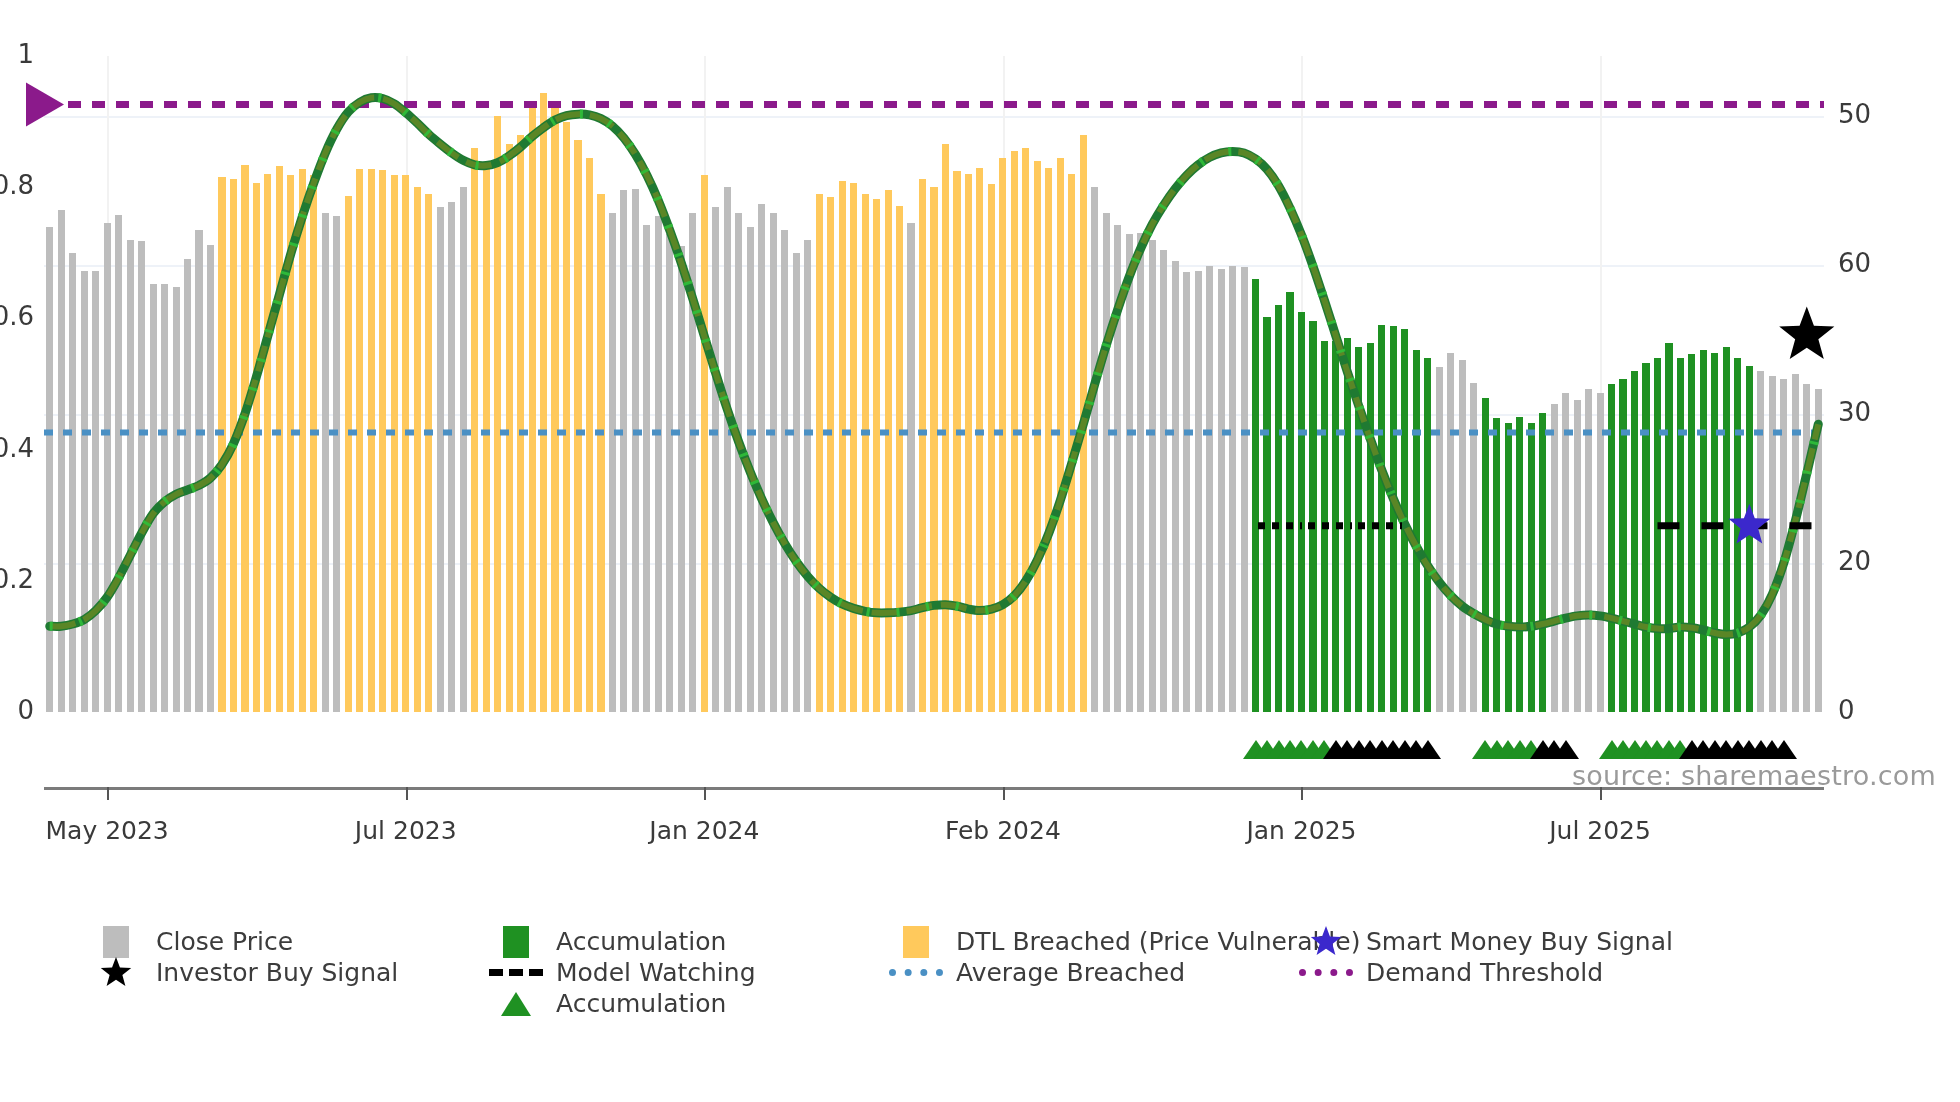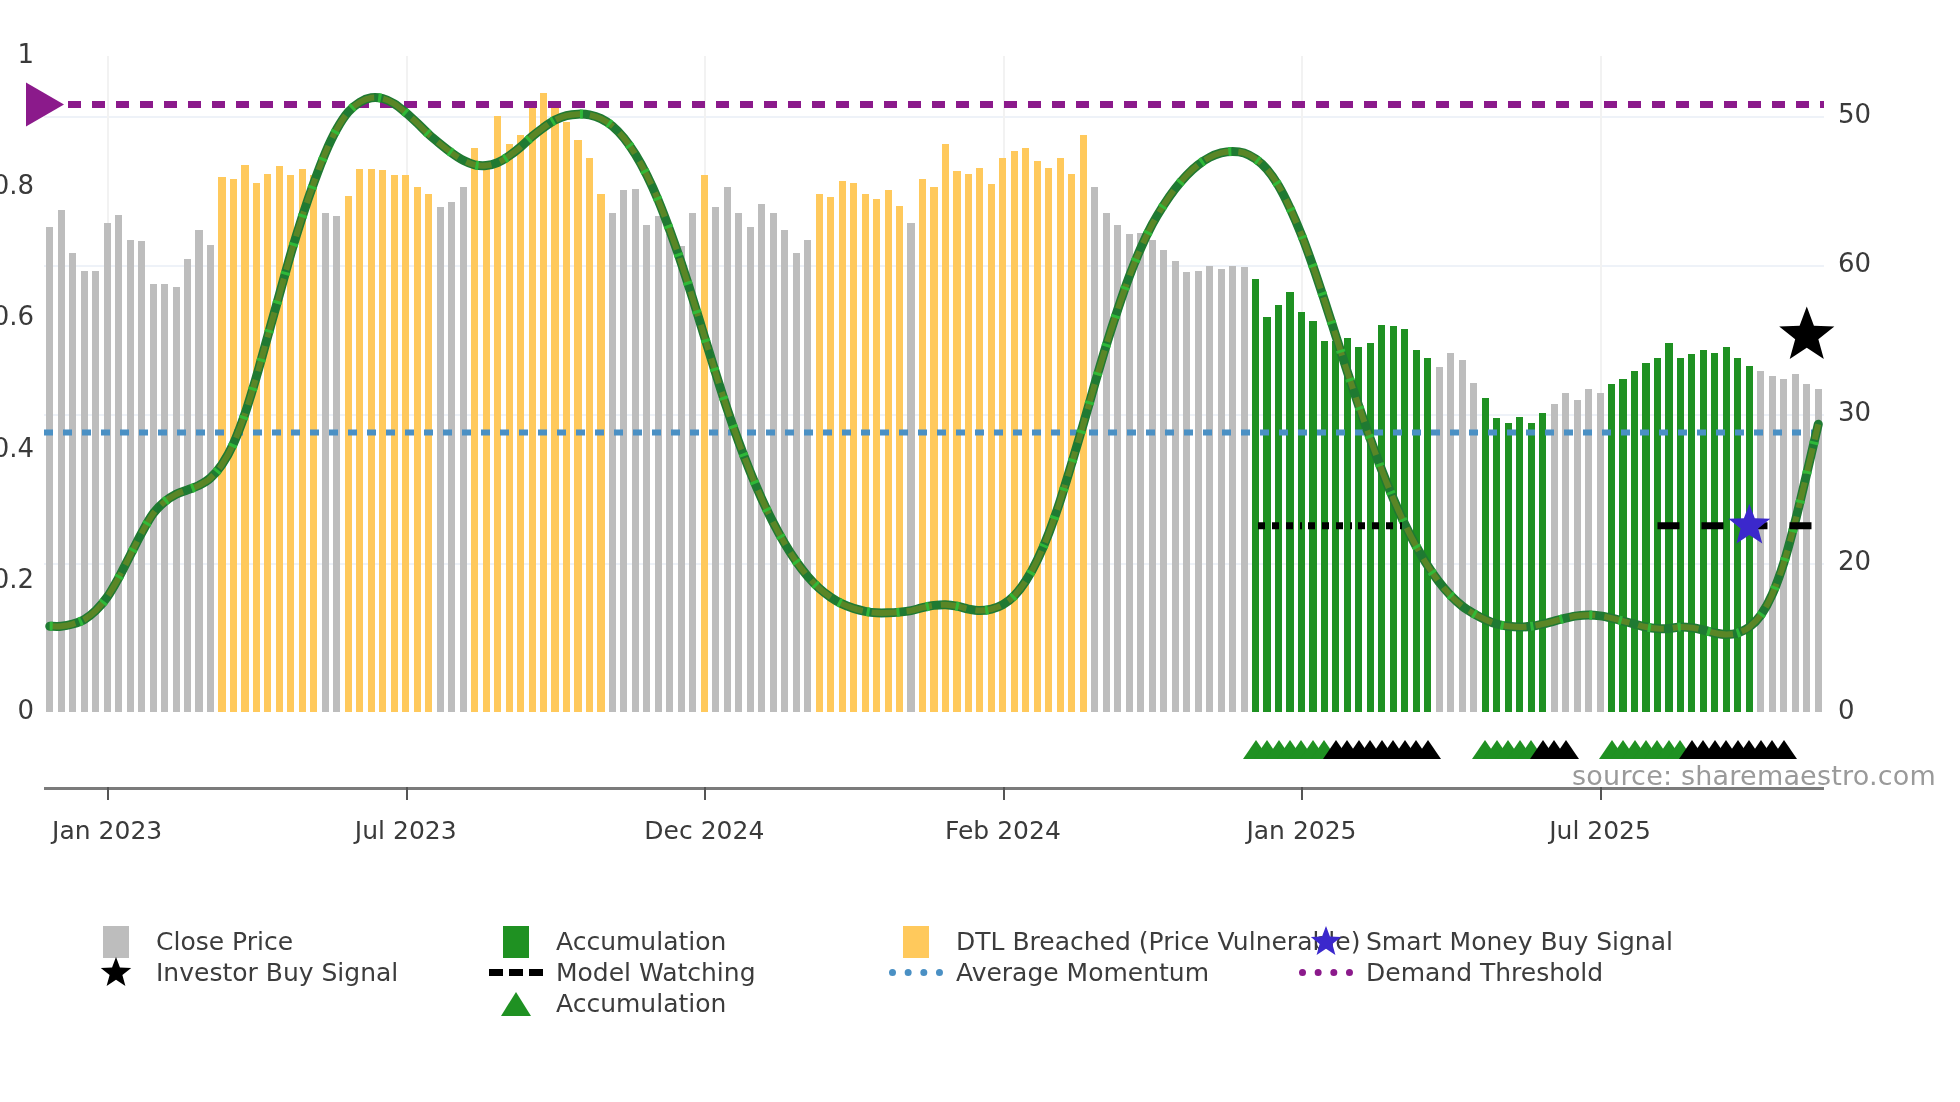--- a/index.html
+++ b/index.html
@@ -252,23 +252,23 @@
   <div class="xaxis-line"></div>
   <div id="x-ticks">
       <div class="tick" style="left: 107.161px;"></div>
       <div class="tick" style="left: 405.742px;"></div>
       <div class="tick" style="left: 704.323px;"></div>
       <div class="tick" style="left: 1002.9px;"></div>
       <div class="tick" style="left: 1301.48px;"></div>
       <div class="tick" style="left: 1600.06px;"></div>
     </div>
   <div id="x-axis-labels">
-      <div class="xlbl" style="left: 107.161px; top: 816px;">Jan 2023</div>
+      <div class="xlbl" style="left: 107.161px; top: 816px;">May 2023</div>
       <div class="xlbl" style="left: 405.742px; top: 816px;">Jul 2023</div>
-      <div class="xlbl" style="left: 704.323px; top: 816px;">Dec 2024</div>
+      <div class="xlbl" style="left: 704.323px; top: 816px;">Jan 2024</div>
       <div class="xlbl" style="left: 1002.9px; top: 816px;">Feb 2024</div>
       <div class="xlbl" style="left: 1301.48px; top: 816px;">Jan 2025</div>
       <div class="xlbl" style="left: 1600.06px; top: 816px;">Jul 2025</div>
     </div>
 
   <div id="tri-markers">
       <div class="tri" style="left: 1242.55px; top: 740px; border-bottom: 19px solid rgb(31, 145, 34);"></div>
       <div class="tri" style="left: 1254.03px; top: 740px; border-bottom: 19px solid rgb(31, 145, 34);"></div>
       <div class="tri" style="left: 1265.52px; top: 740px; border-bottom: 19px solid rgb(31, 145, 34);"></div>
       <div class="tri" style="left: 1277px; top: 740px; border-bottom: 19px solid rgb(31, 145, 34);"></div>
@@ -353,21 +353,21 @@
         <div class="lg-item" style="left: 400px;">
           <div class="lg-mark">
             <div class="sw-dash" style="border-top-color: rgb(0, 0, 0);"></div>
           </div>
           <span class="lg-txt">Model Watching</span>
         </div>
         <div class="lg-item" style="left: 800px;">
           <div class="lg-mark">
             <div class="sw-dot" style="border-top: 7px dotted rgb(74, 144, 196);"></div>
           </div>
-          <span class="lg-txt">Average Momentum</span>
+          <span class="lg-txt">Average Breached</span>
         </div>
         <div class="lg-item" style="left: 1210px;">
           <div class="lg-mark">
             <div class="sw-dot" style="border-top: 7px dotted rgb(139, 26, 139);"></div>
           </div>
           <span class="lg-txt">Demand Threshold</span>
         </div>
       </div>
       <div class="lg-row">
         <div class="lg-item" style="left: 400px;">

